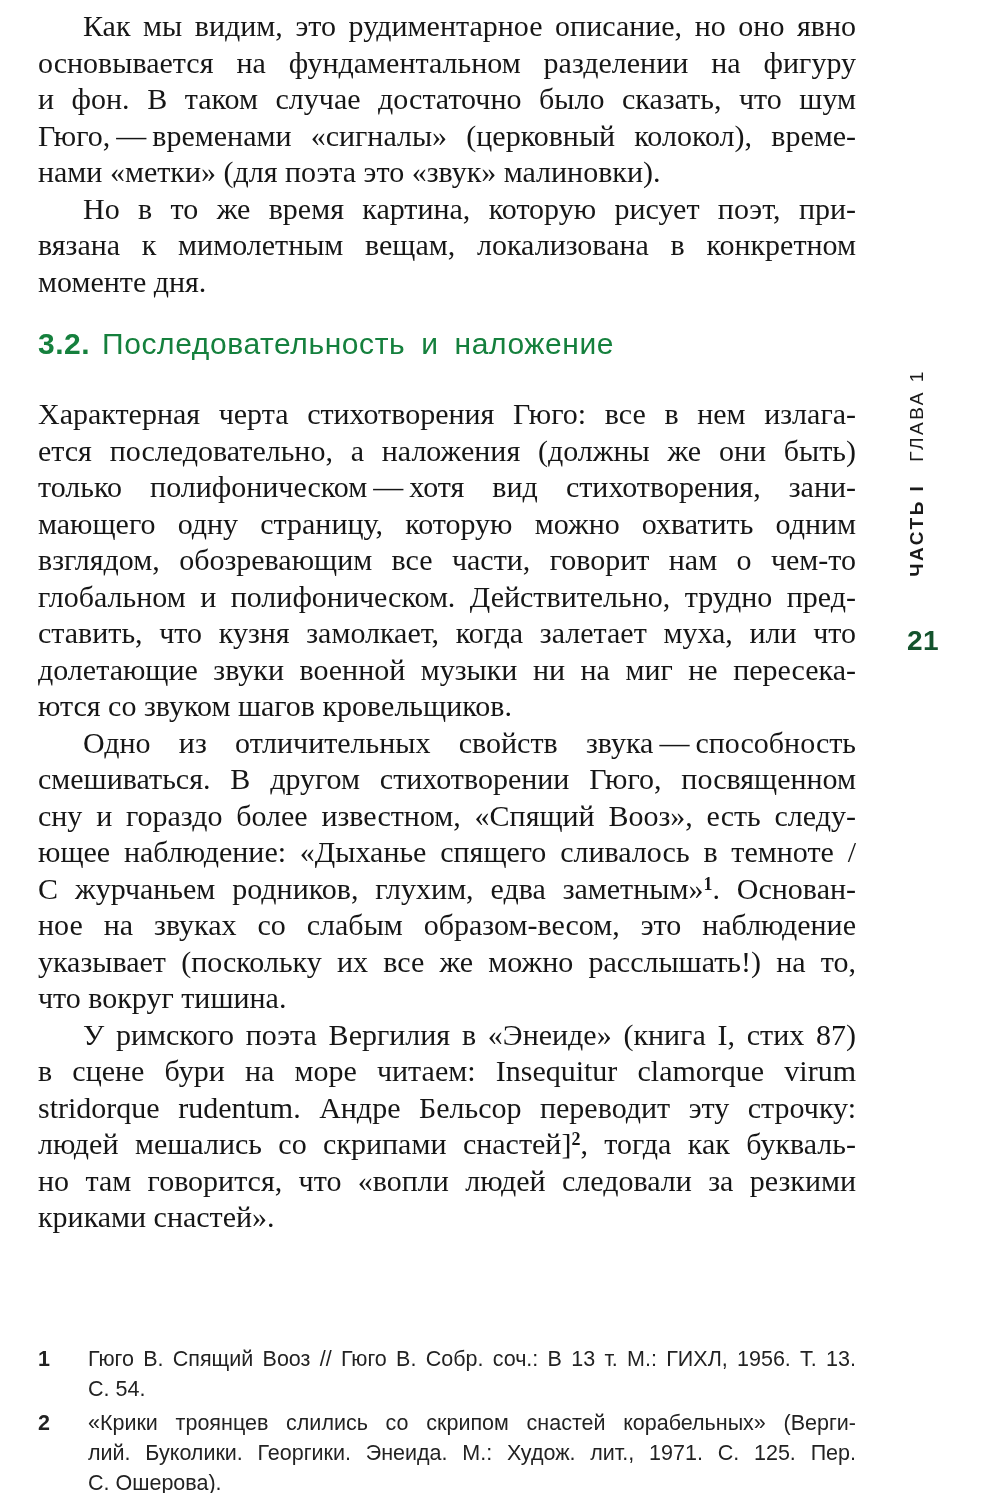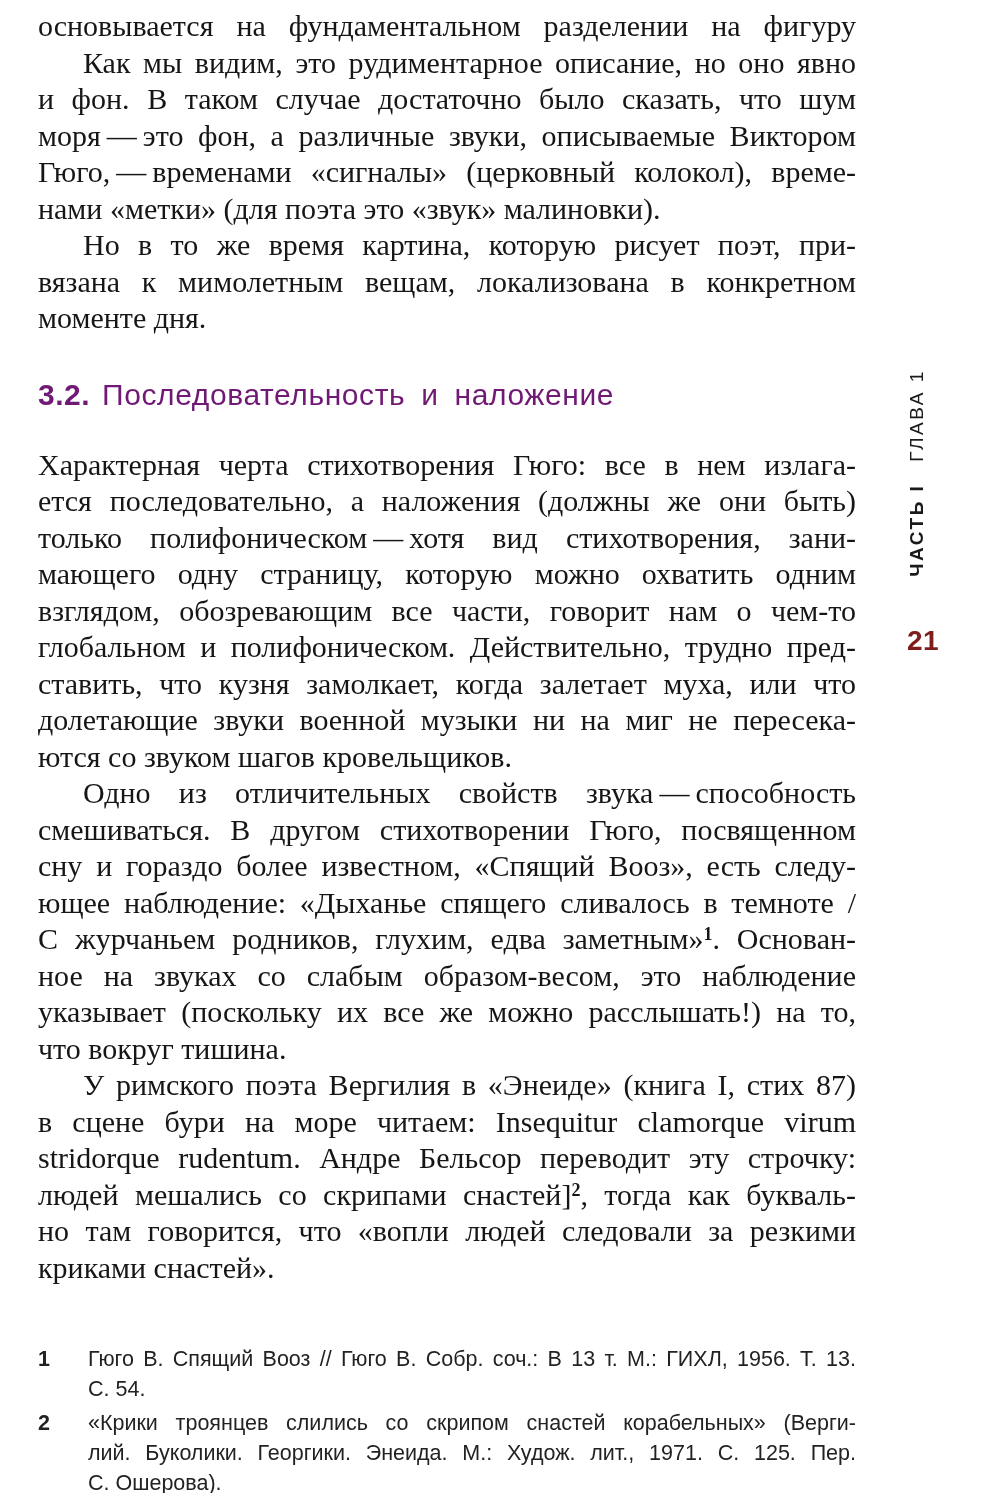--- a/index.html
+++ b/index.html
@@ -34,26 +34,26 @@
   .tline.indent { text-indent: 45px; }
   .it { }
   .sup {
     font-weight: 700;
     font-size: 0.60em;
     vertical-align: 0.5em;
     line-height: 0;
   }
   
   .heading {
-    margin: 38px 0 32px 0;
+    margin: 24px 0 32px 0;
     font-family: "Liberation Sans", "DejaVu Sans", sans-serif;
     font-size: 30px;
     line-height: 40px;
     font-weight: 400;
-    color: #701a75;
+    color: #15803d;
   }
   .hnum {
     font-weight: 700;
     letter-spacing: 0.5px;
     margin-right: 12px;
   }
   .htitle {
     font-weight: 400;
     letter-spacing: 0.6px;
     word-spacing: 7px;
@@ -82,21 +82,21 @@
   .margin-chapter { font-weight: 400; }
   
   .page-number {
     position: absolute;
     left: 907px;
     top: 625px;
     font-family: "Liberation Sans", "DejaVu Sans", sans-serif;
     font-size: 28px;
     font-weight: 700;
     letter-spacing: 0.5px;
-    color: #7f1d1d;
+    color: #14532d;
   }
   
   .footnotes {
     position: absolute;
     left: 38px;
     top: 1344px;
     width: 818px;
     font-family: "Liberation Sans", "DejaVu Sans", sans-serif;
     font-stretch: semi-condensed;
     font-size: 21.5px;
@@ -113,24 +113,23 @@
   }
   .fn-text .tline { text-align: justify; }
 </style>
 </head>
 <body>
 
 <div class="page">
 
   <div class="body-col">
     <div class="para">
+        <div class="tline indent"><span>Как мы видим, это рудиментарное описание, но оно явно</span></div>
         <div class="tline"><span>основывается на фундаментальном разделении на фигуру</span></div>
-        <div class="tline indent"><span>Как мы видим, это рудиментарное описание, но оно явно</span></div>
         <div class="tline"><span>и фон. В таком случае достаточно было сказать, что шум</span></div>
-        <div class="tline"><span>моря — это фон, а различные звуки, описываемые Виктором</span></div>
         <div class="tline"><span>Гюго, — временами «сигналы» (церковный колокол), време-</span></div>
         <div class="tline last"><span>нами «метки» (для поэта это «звук» малиновки).</span></div>
       </div>
     <div class="para">
         <div class="tline indent"><span>Но в то же время картина, которую рисует поэт, при-</span></div>
         <div class="tline"><span>вязана к мимолетным вещам, локализована в конкретном</span></div>
         <div class="tline last"><span>моменте дня.</span></div>
       </div>
 
     <h2 class="heading">

